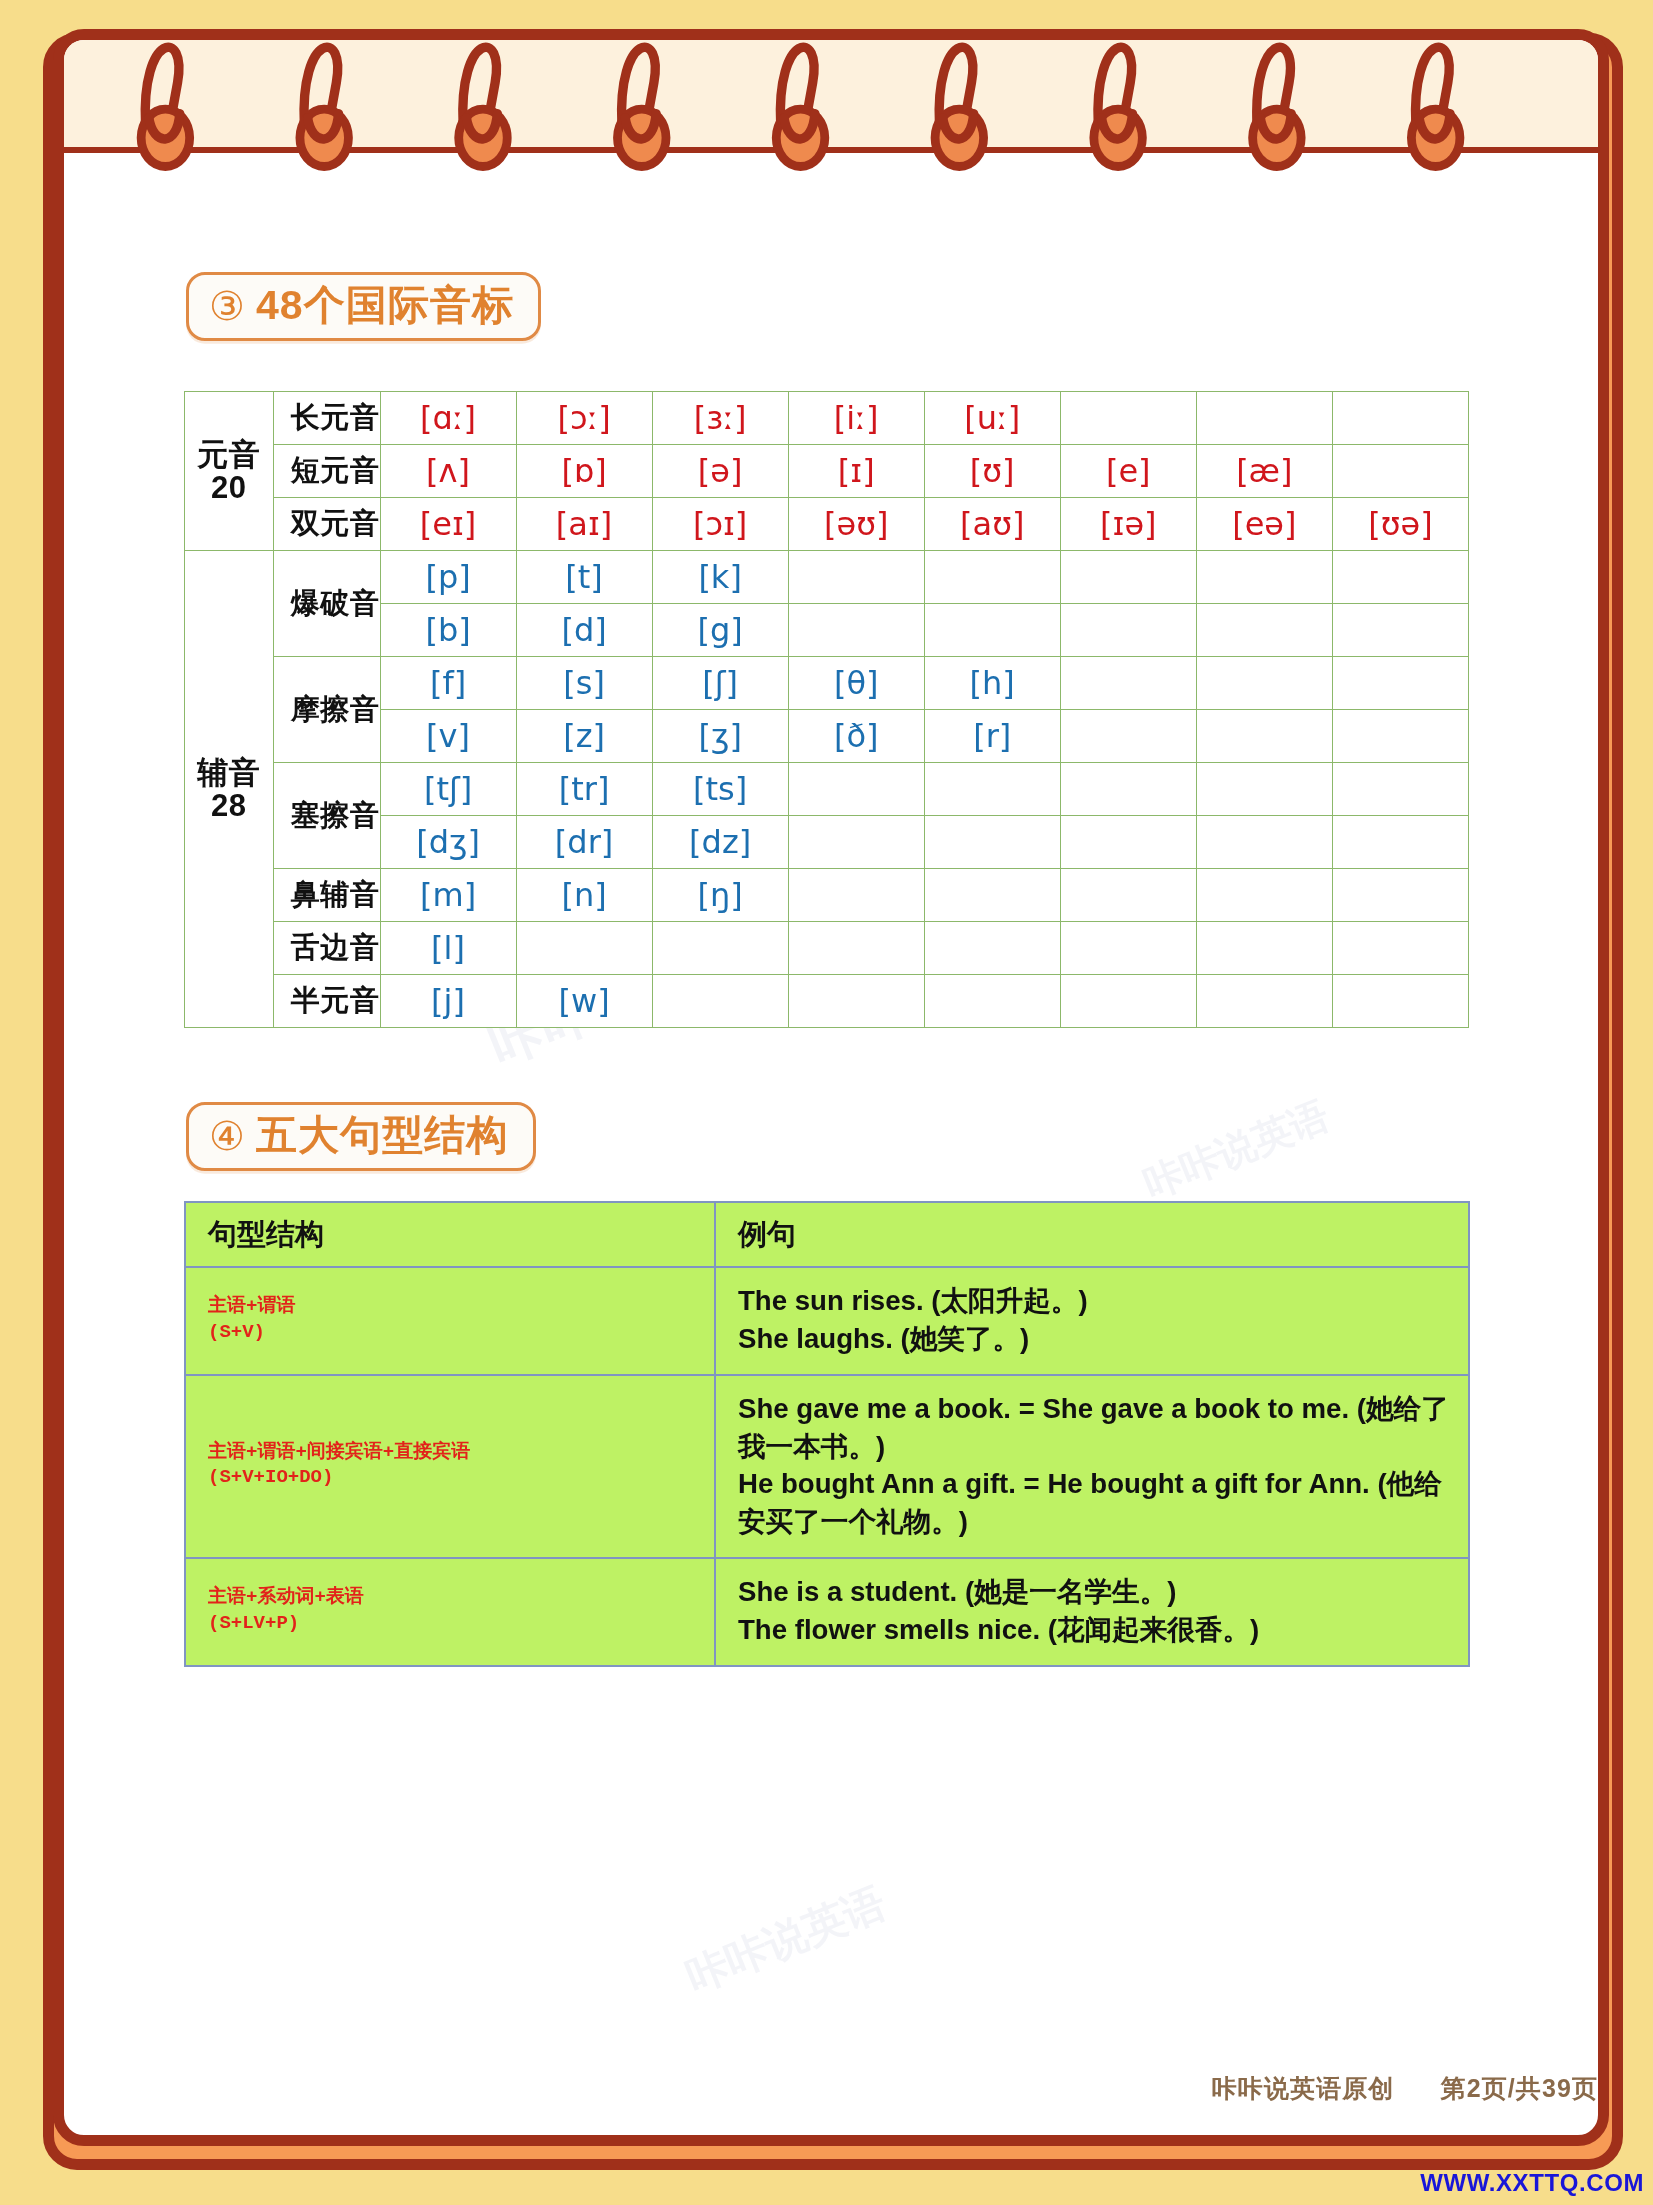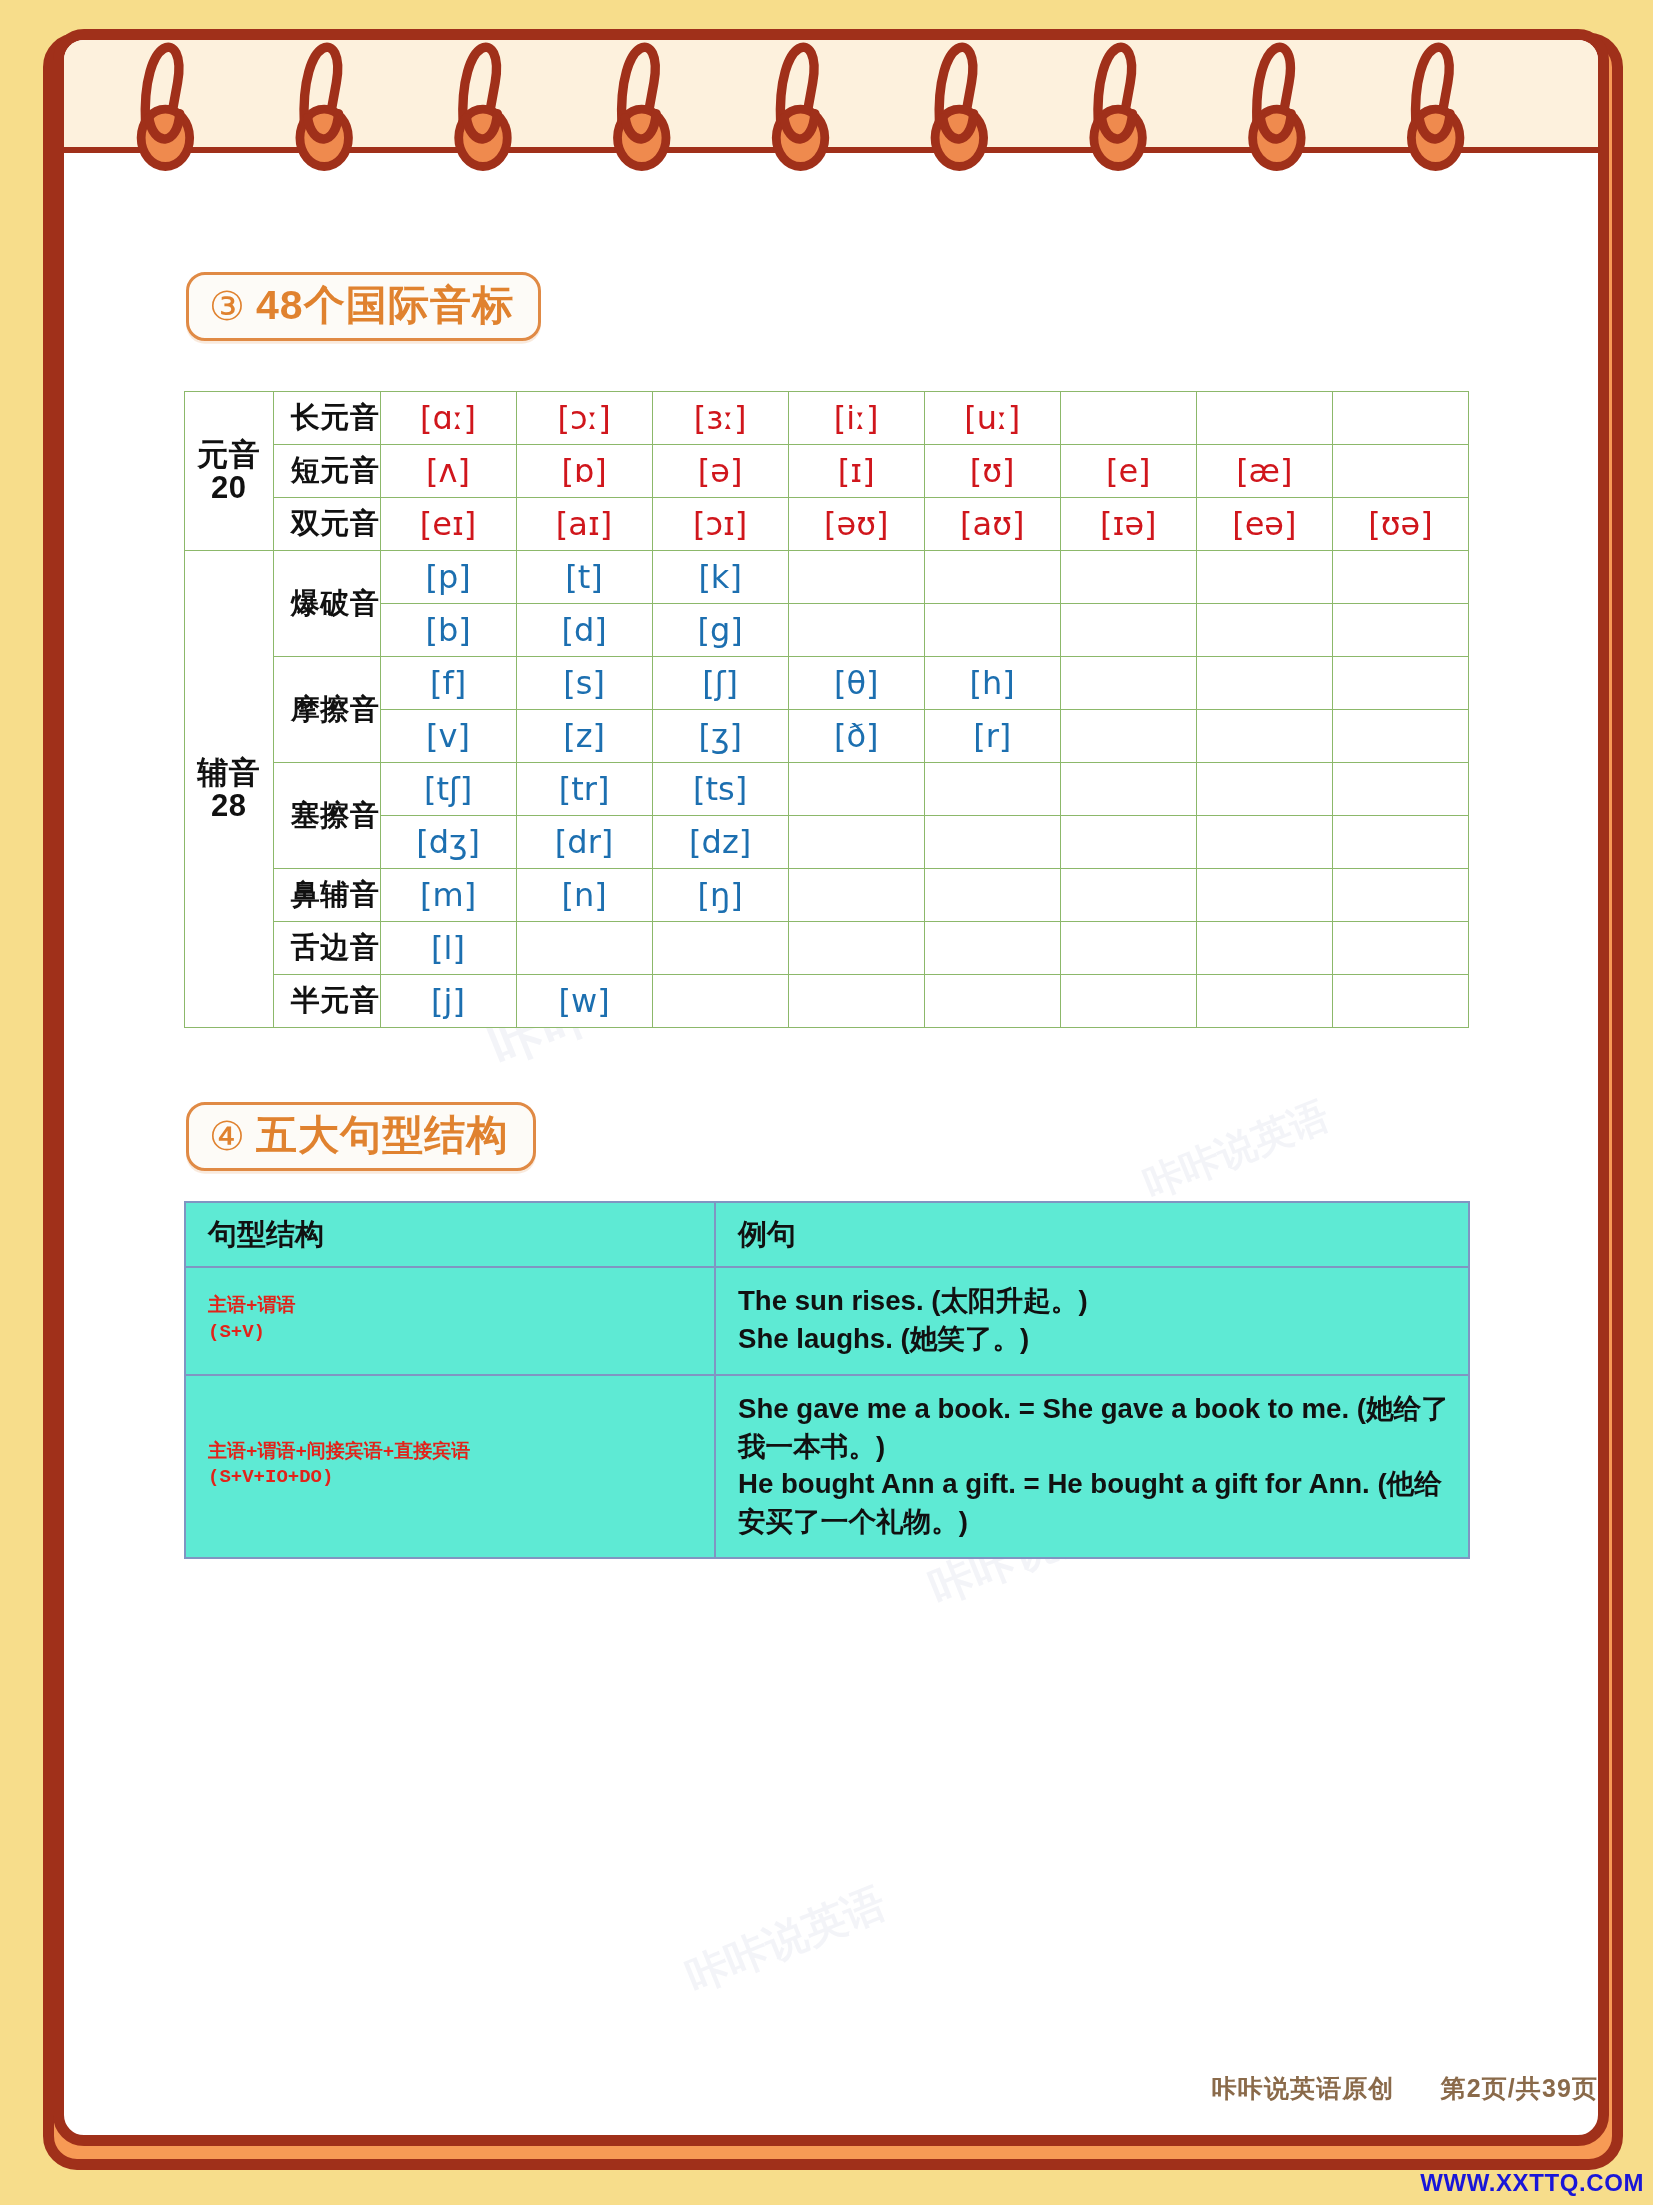--- a/index.html
+++ b/index.html
@@ -134,21 +134,21 @@
   }
   table.sent {
     border-collapse: collapse;
     width: 1285px;
     table-layout: fixed;
   }
   table.sent td {
     border: 2.2px solid #8095c2;
     padding: 14.3px 19px 16.5px 22px;
     vertical-align: middle;
-    background: #5eead4;
+    background: #bef264;
   }
   table.sent td.c1 { width: 530px; }
   table.sent td.c2 { width: 754px; }
   .sent .hdr {
     font-size: 29px;
     font-weight: 700;
     color: #111;
     height: 65px;
     padding-top: 4.4px;
     padding-bottom: 4.4px;
@@ -396,20 +396,30 @@
                 </td>
               </tr>
               <tr>
                 <td class="c1 pat">
                   <div>主语+谓语+间接宾语+直接宾语</div>
                   <div>(S+V+IO+DO)</div>
                 </td>
                 <td class="c2 ex">
                   <div>She gave me a book. = She gave a book to me. (她给了我一本书。)</div>
                   <div>He bought Ann a gift. = He bought a gift for Ann. (他给安买了一个礼物。)</div>
+                </td>
+              </tr>
+              <tr>
+                <td class="c1 pat">
+                  <div>主语+系动词+表语</div>
+                  <div>(S+LV+P)</div>
+                </td>
+                <td class="c2 ex">
+                  <div>She is a student. (她是一名学生。)</div>
+                  <div>The flower smells nice. (花闻起来很香。)</div>
                 </td>
               </tr>
             </tbody>
         </table>
       </div>
 
       <div class="footer">
         <span>咔咔说英语原创</span>
         <span class="gap"></span>
         <span>第2页/共39页</span>

